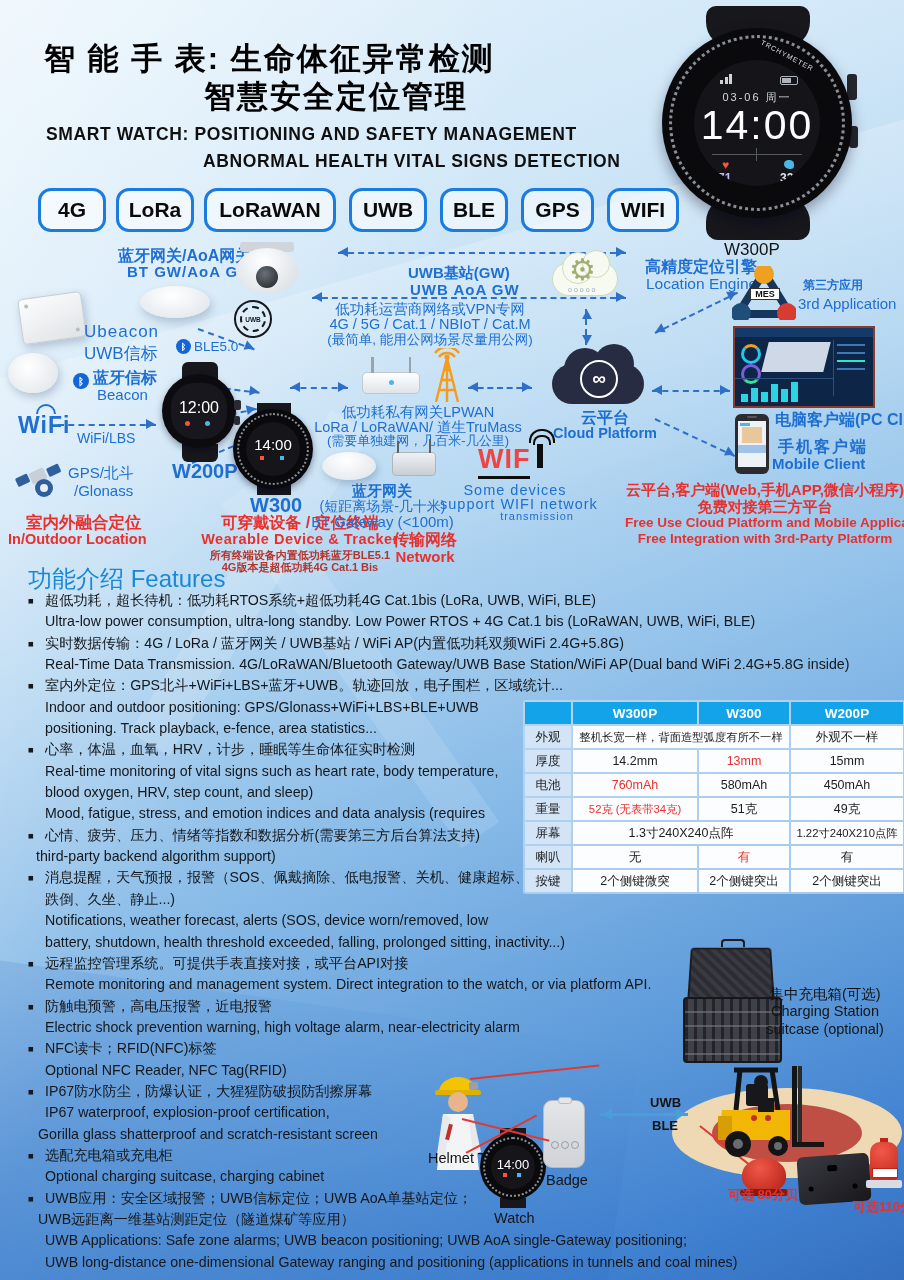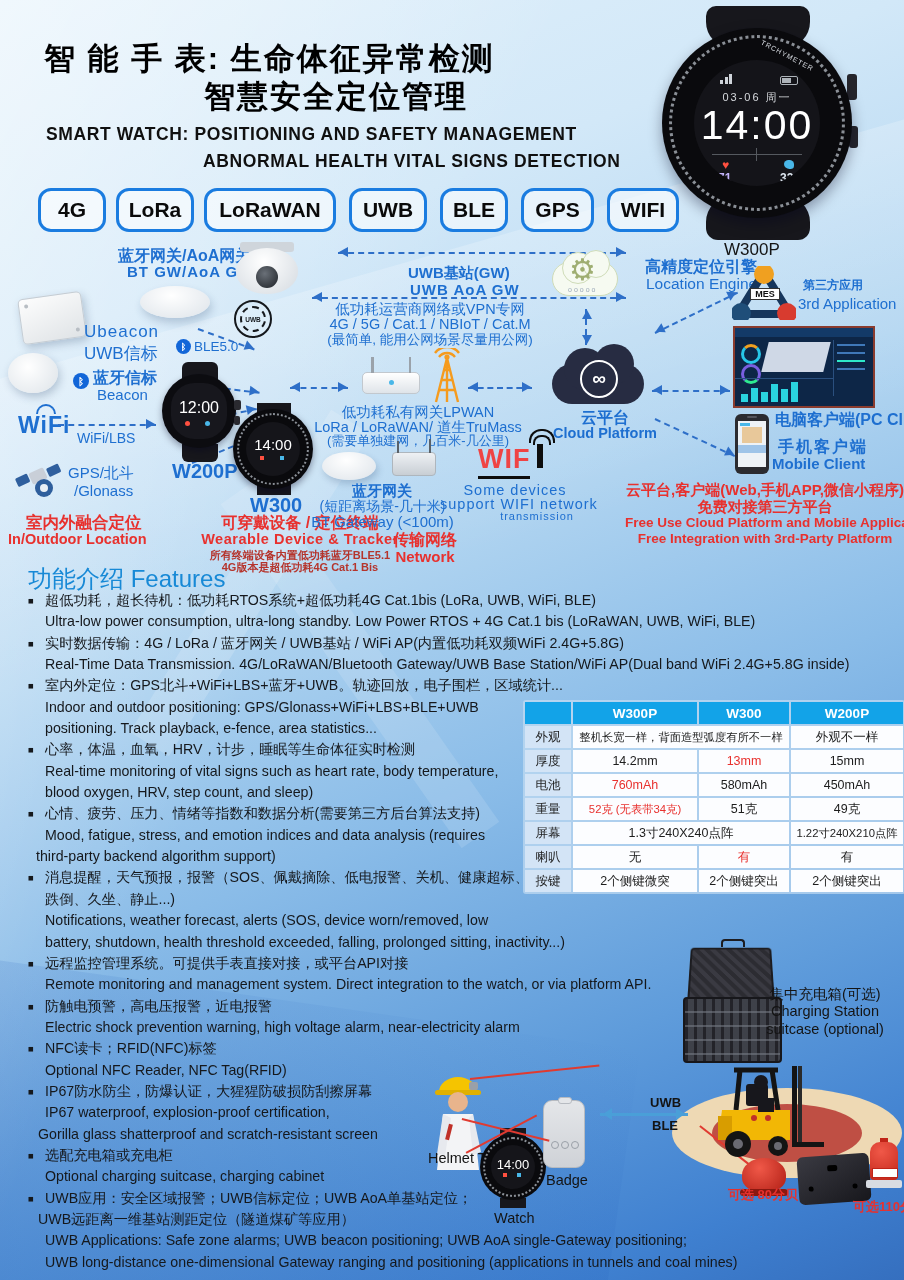--- a/index.html
+++ b/index.html
@@ -315,22 +315,22 @@
   <div class="fl fb">超低功耗，超长待机：低功耗RTOS系统+超低功耗4G Cat.1bis  (LoRa, UWB, WiFi, BLE)</div>
   <div class="fl">Ultra-low power consumption, ultra-long standby. Low Power RTOS + 4G Cat.1 bis (LoRaWAN, UWB, WiFi, BLE)</div>
   <div class="fl fb">实时数据传输：4G / LoRa / 蓝牙网关 / UWB基站 / WiFi AP(内置低功耗双频WiFi 2.4G+5.8G)</div>
   <div class="fl">Real-Time Data Transmission. 4G/LoRaWAN/Bluetooth Gateway/UWB Base Station/WiFi AP(Dual band WiFi 2.4G+5.8G inside)</div>
   <div class="fl fb">室内外定位：GPS北斗+WiFi+LBS+蓝牙+UWB。轨迹回放，电子围栏，区域统计...</div>
   <div class="fl">Indoor and outdoor positioning: GPS/Glonass+WiFi+LBS+BLE+UWB</div>
   <div class="fl">positioning. Track playback, e-fence, area statistics...</div>
   <div class="fl fb">心率，体温，血氧，HRV，计步，睡眠等生命体征实时检测</div>
   <div class="fl">Real-time monitoring of vital signs such as heart rate, body temperature,</div>
   <div class="fl">blood oxygen, HRV, step count, and sleep)</div>
+  <div class="fl">Mood, fatigue, stress, and emotion indices and data analysis (requires</div>
   <div class="fl fb">心情、疲劳、压力、情绪等指数和数据分析(需要第三方后台算法支持)</div>
-  <div class="fl">Mood, fatigue, stress, and emotion indices and data analysis (requires</div>
   <div class="fl" style="padding-left:8px">third-party backend algorithm support)</div>
   <div class="fl fb">消息提醒，天气预报，报警（SOS、佩戴摘除、低电报警、关机、健康超标、</div>
   <div class="fl">跌倒、久坐、静止...)</div>
   <div class="fl">Notifications, weather forecast, alerts (SOS, device worn/removed, low</div>
   <div class="fl">battery, shutdown, health threshold exceeded, falling, prolonged sitting, inactivity...)</div>
   <div class="fl fb">远程监控管理系统。可提供手表直接对接，或平台API对接</div>
   <div class="fl">Remote monitoring and management system. Direct integration to the watch, or via platform API.</div>
   <div class="fl fb">防触电预警，高电压报警，近电报警</div>
   <div class="fl">Electric shock prevention warning, high voltage alarm, near-electricity alarm</div>
   <div class="fl fb">NFC读卡；RFID(NFC)标签</div>

